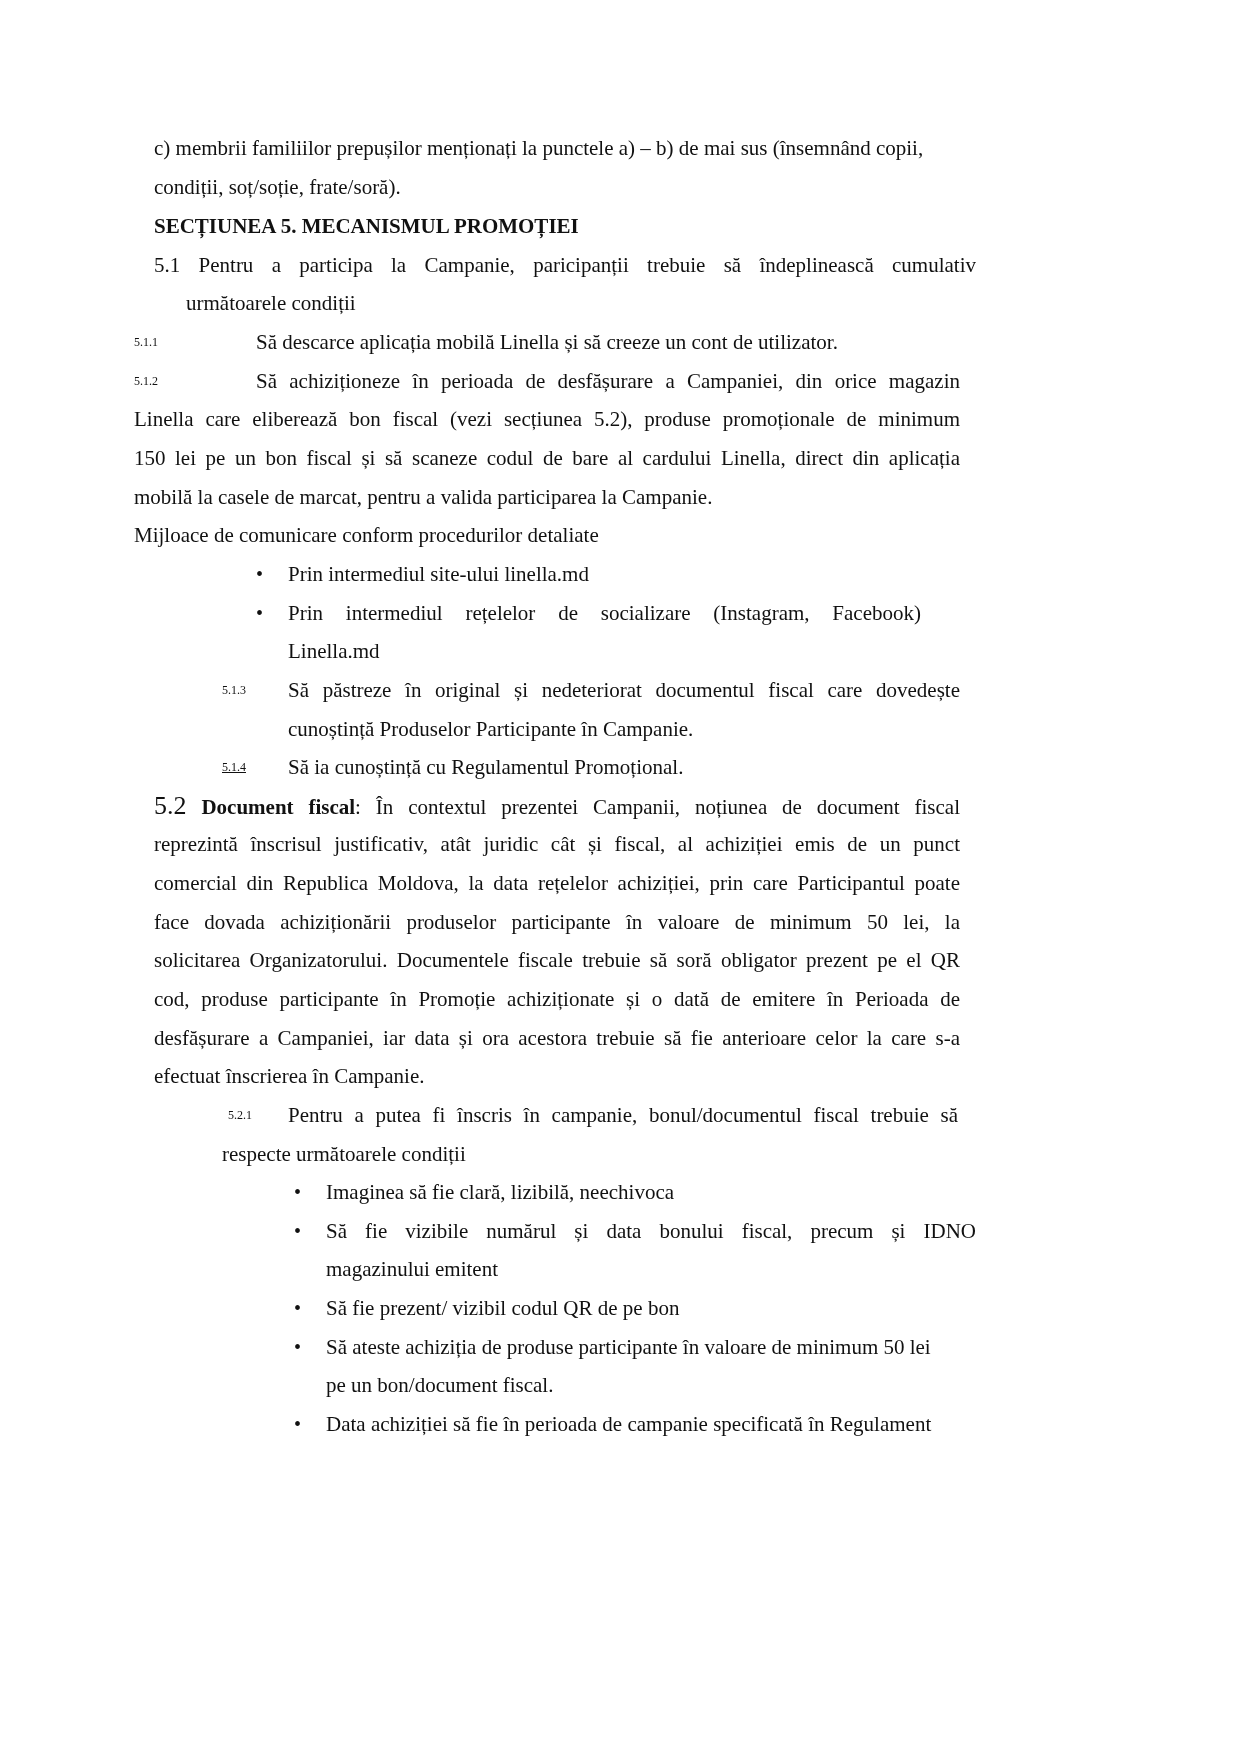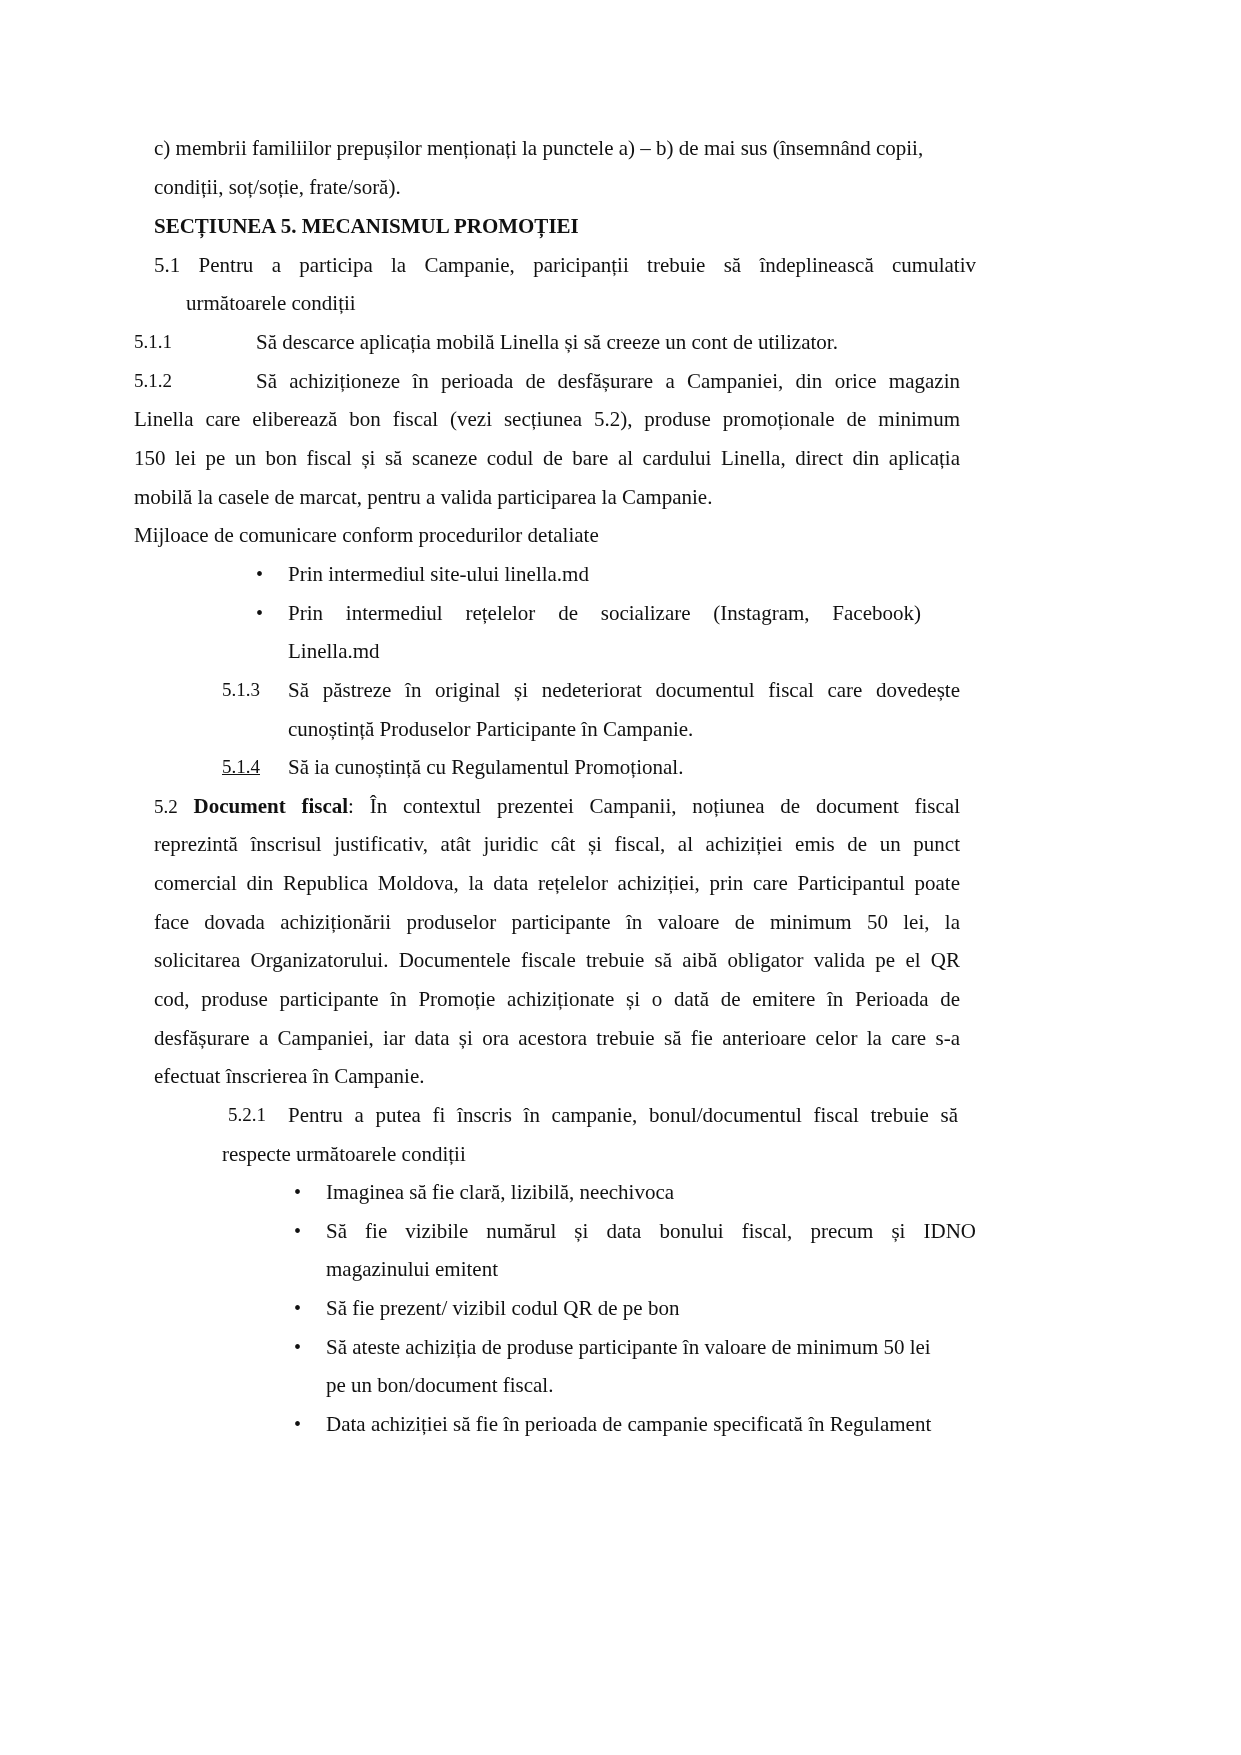--- a/index.html
+++ b/index.html
@@ -2,21 +2,21 @@
 <html><head>
 <meta charset="utf-8">
 <style>
   html, body { margin: 0; padding: 0; background: #ffffff; }
   body { width: 1241px; height: 1755px; position: relative; overflow: hidden;
     font-family: "Liberation Serif", serif; color: #111; font-size: 21px; }
   .ln { position: absolute; white-space: nowrap; line-height: 26px; }
   .just { text-align: justify; text-align-last: justify; white-space: normal; }
   .b { font-weight: bold; }
   .bullet { position: absolute; font-size: 20px; }
-  .num { position: absolute; white-space: nowrap; line-height: 26px; font-size: 19px; }
+  .num { position: absolute; white-space: nowrap; line-height: 26px; font-size: 12px; }
 </style>
 </head>
 <body>
 
 <div>
 
   <div class="ln" style="left:154px; top:135px;">c)  membrii familiilor prepușilor menționați la punctele a) – b) de mai sus (însemnând copii,</div>
   <div class="ln" style="left:154px; top:174px;">condiții, soț/soție, frate/soră).</div>
 
   <div class="ln b" style="left:154px; top:213px;">SECȚIUNEA 5. MECANISMUL PROMOȚIEI</div>
@@ -45,26 +45,26 @@
   <div class="ln" style="left:288px; top:638px;">Linella.md</div>
 
   <div class="num" style="left:222px; top:677px;">5.1.3</div>
   <div class="ln just" style="left:288px; top:677px; width:672px;">Să păstreze în original și nedeteriorat documentul fiscal care dovedește</div>
   <div class="ln" style="left:288px; top:716px;">cunoștință Produselor Participante în Campanie.</div>
 
   <div class="num" style="left:222px; top:754px;text-decoration:underline;">5.1.4</div>
   <div class="ln" style="left:288px; top:754px;">Să ia cunoștință cu Regulamentul Promoțional.</div>
 
   <div class="ln" style="left:154px; top:793px; width:806px;">
-    <div class="just"><span style="font-size:19px;">5.2</span> <span class="b">Document fiscal</span><span>: În contextul prezentei Campanii, noțiunea de document fiscal</span></div>
+    <div class="just"><span style="font-size:26px;">5.2</span> <span class="b">Document fiscal</span><span>: În contextul prezentei Campanii, noțiunea de document fiscal</span></div>
   </div>
   <div class="ln just" style="left:154px; top:831px; width:806px;">reprezintă înscrisul justificativ, atât juridic cât și fiscal, al achiziției emis de un punct</div>
   <div class="ln just" style="left:154px; top:870px; width:806px;">comercial din Republica Moldova, la data rețelelor achiziției, prin care Participantul poate</div>
   <div class="ln just" style="left:154px; top:909px; width:806px;">face dovada achiziționării produselor participante în valoare de minimum 50 lei, la</div>
-  <div class="ln just" style="left:154px; top:947px; width:806px;">solicitarea Organizatorului. Documentele fiscale trebuie să aibă obligator valida pe el QR</div>
+  <div class="ln just" style="left:154px; top:947px; width:806px;">solicitarea Organizatorului. Documentele fiscale trebuie să soră obligator prezent pe el QR</div>
   <div class="ln just" style="left:154px; top:986px; width:806px;">cod, produse participante în Promoție achiziționate și o dată de emitere în Perioada de</div>
   <div class="ln just" style="left:154px; top:1025px; width:806px;">desfășurare a Campaniei, iar data și ora acestora trebuie să fie anterioare celor la care s-a</div>
   <div class="ln" style="left:154px; top:1063px;">efectuat înscrierea în Campanie.</div>
 
   <div class="num" style="left:228px; top:1102px;">5.2.1</div>
   <div class="ln just" style="left:288px; top:1102px; width:670px;">Pentru a putea fi înscris în campanie, bonul/documentul fiscal trebuie să</div>
   <div class="ln" style="left:222px; top:1141px;">respecte următoarele condiții</div>
 
   <div class="bullet ln" style="left:294px; top:1179px;">•</div>
   <div class="ln" style="left:326px; top:1179px;">Imaginea să fie clară, lizibilă, neechivoca</div>

